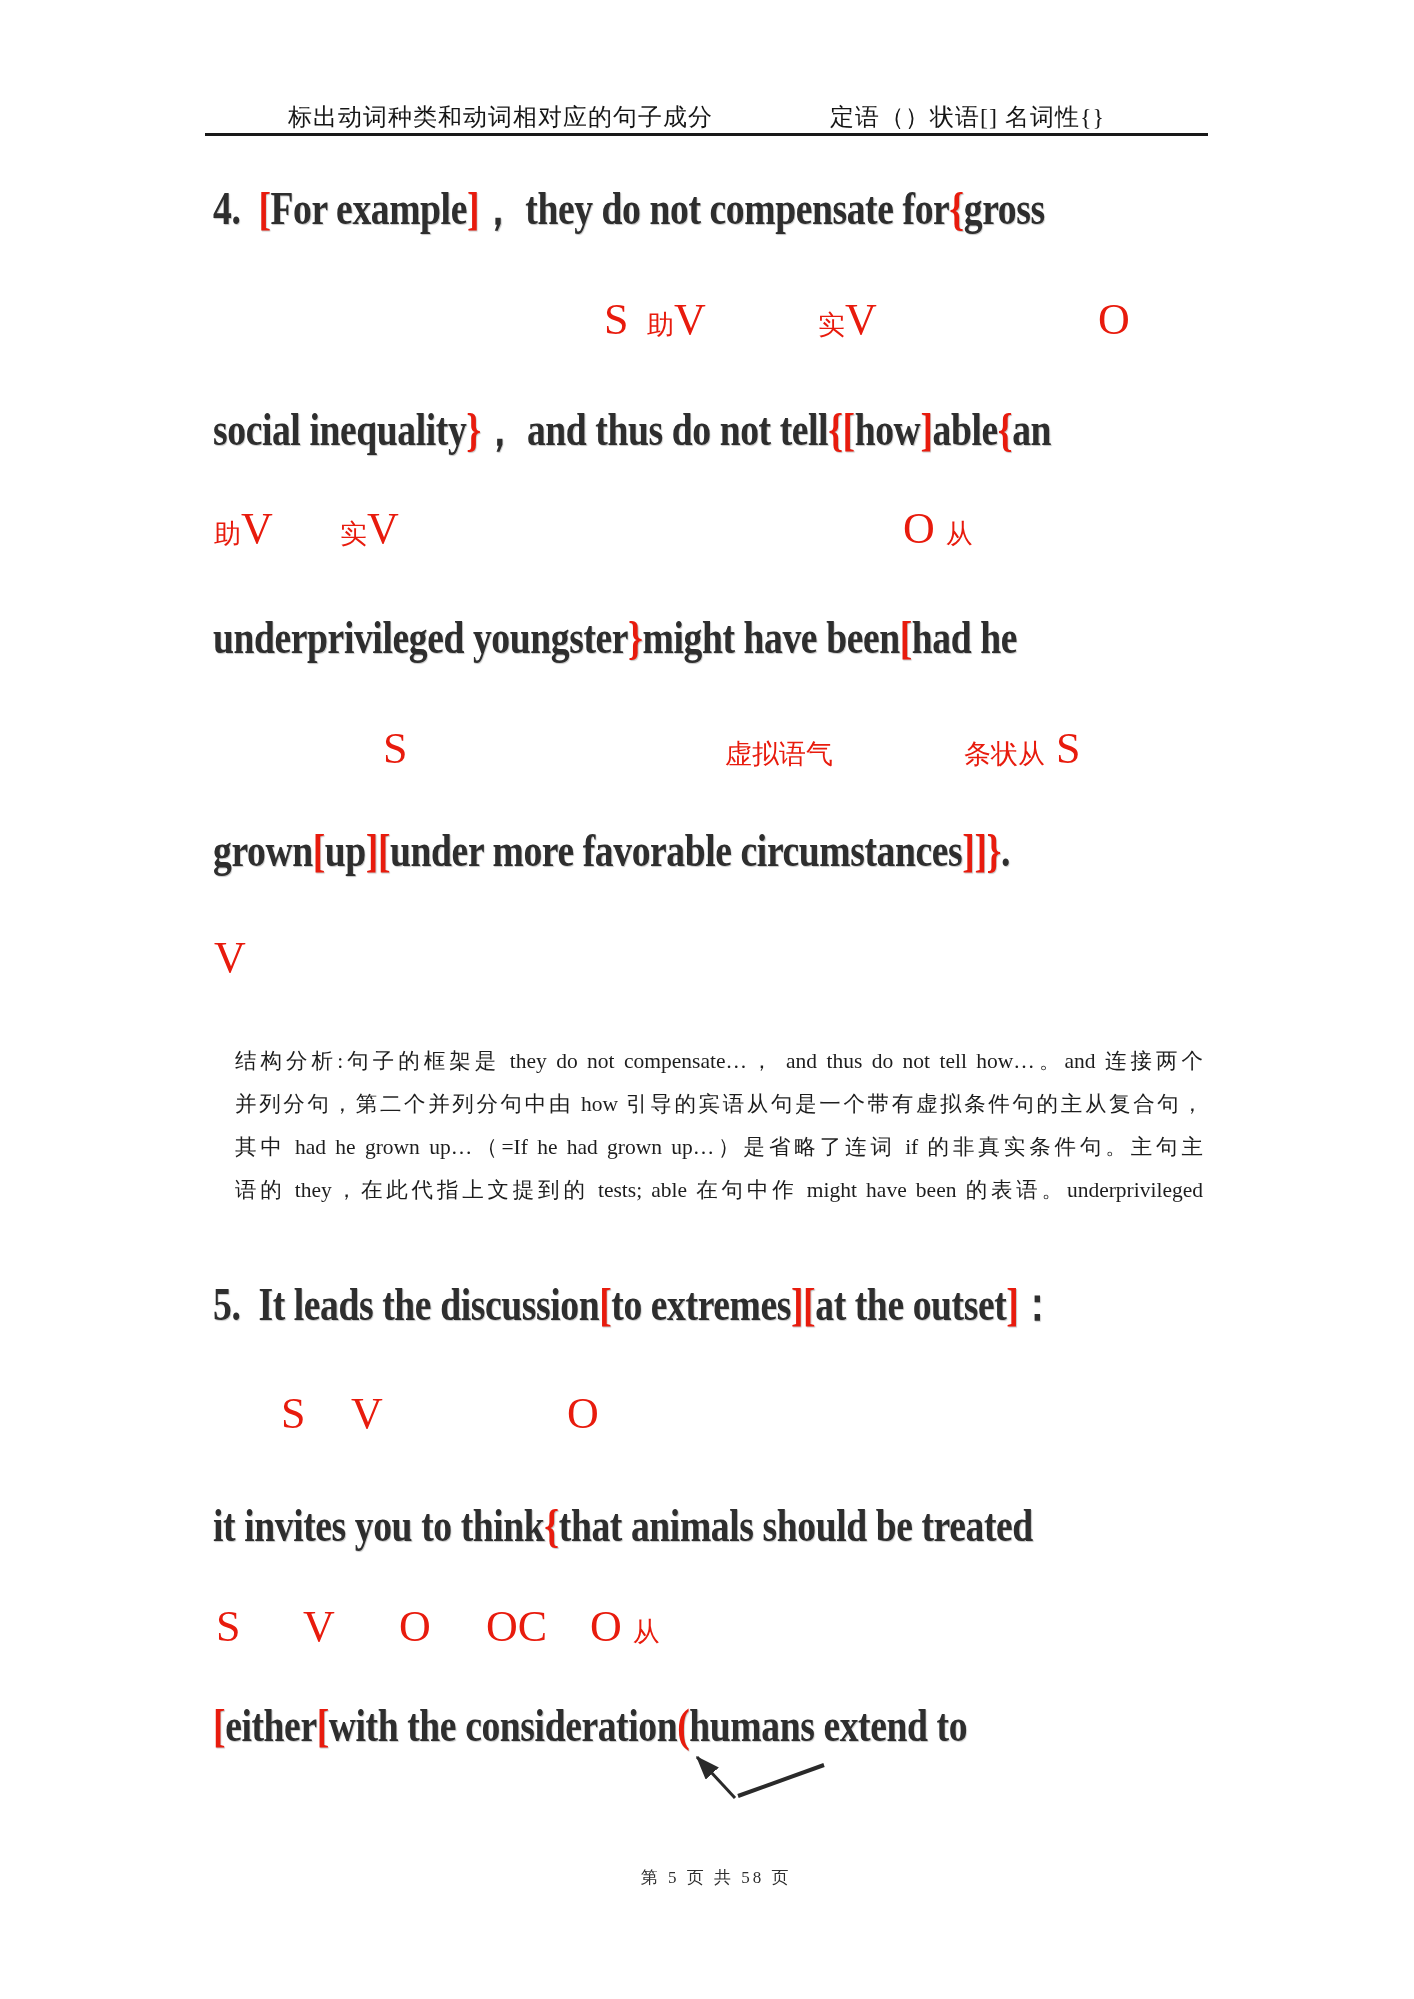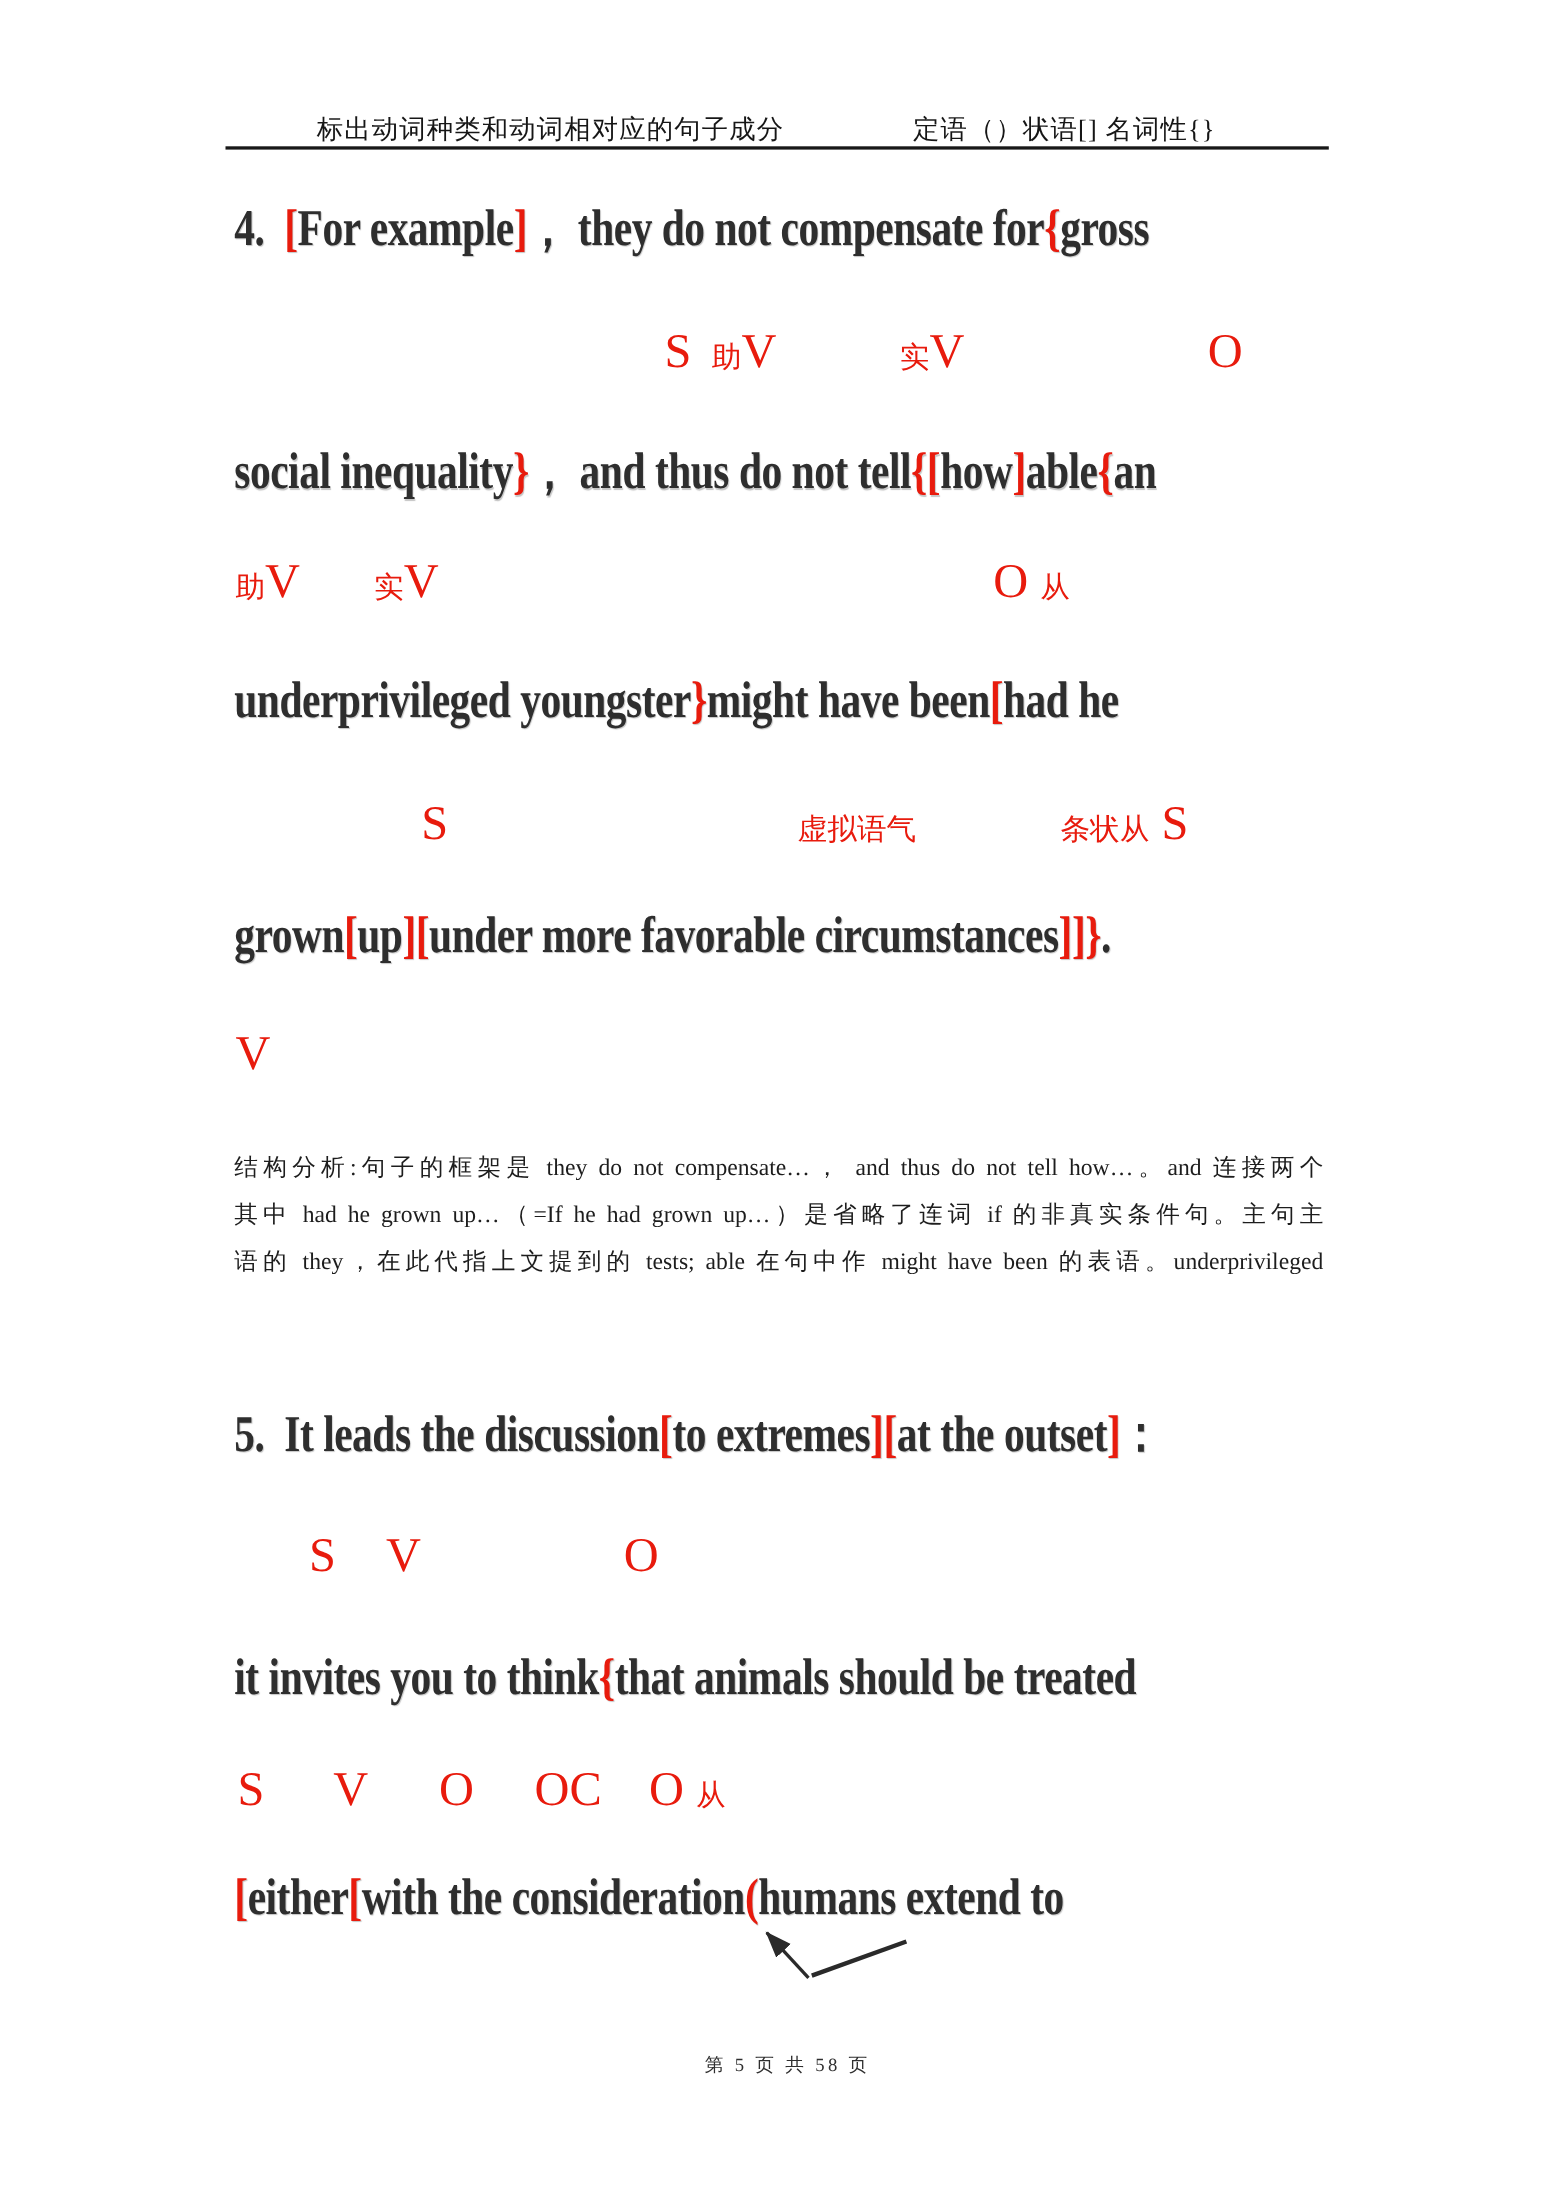--- a/index.html
+++ b/index.html
@@ -18,21 +18,21 @@
     letter-spacing:-0.5px;white-space:pre;color:var(--ink);
     transform:scaleX(0.8);transform-origin:0 0;
     text-shadow:1px 1px 1px rgba(110,110,110,0.4);
   }
   .sent .red{color:var(--red);}
   .ann{position:absolute;left:0;width:100%;height:50px;}
   .ann-item{position:absolute;top:0;font-size:44px;line-height:44px;color:var(--red);white-space:pre;}
   .ann-item .cjk{font-size:27px;}
   .analysis{position:absolute;left:213px;top:1040px;width:990px;font-size:21.5px;color:var(--para);}
   .analysis .ln{line-height:43px;height:43px;}
-  .analysis .ln.just{text-align:justify;text-align-last:justify;}
+  .analysis .ln.just{text-align:justify;text-align-last:justify;margin-left:22px;}
   .arrow-svg{position:absolute;left:620px;top:1738px;}
   .footer{position:absolute;left:0;top:1866px;width:100%;text-align:center;
     font-size:17px;color:#2f2f2f;letter-spacing:3px;}
 </style>
 </head>
 <body>
 
 <div class="page">
 
   <div class="hdr hdr-left">标出动词种类和动词相对应的句子成分</div>
@@ -77,20 +77,21 @@
         <span class="ann-item" style="left: 216px;"><span>S</span></span>
         <span class="ann-item" style="left: 303px;"><span>V</span></span>
         <span class="ann-item" style="left: 399px;"><span>O</span></span>
         <span class="ann-item" style="left: 486px;"><span>OC</span></span>
         <span class="ann-item" style="left: 590px;"><span>O </span><span class="cjk">从</span></span>
       </div>
     </div>
 
   <div class="analysis" id="analysis-block">
       <div class="ln just">结构分析:句子的框架是 they do not compensate…， and thus do not tell how…。and 连接两个</div>
+      <div class="ln just">并列分句，第二个并列分句中由 how 引导的宾语从句是一个带有虚拟条件句的主从复合句，</div>
       <div class="ln just">其中 had he grown up…（=If he had grown up…）是省略了连词 if 的非真实条件句。主句主</div>
       <div class="ln just">语的 they，在此代指上文提到的 tests; able 在句中作 might have been 的表语。underprivileged</div>
     </div>
 
   <svg class="arrow-svg" width="230" height="90" viewBox="0 0 230 90">
     <defs>
       <marker id="ah" markerWidth="10" markerHeight="8" refX="7.5" refY="3" orient="auto">
         <path d="M0,0 L8,3 L0,6 z" fill="#2a2a2a"></path>
       </marker>
     </defs>

